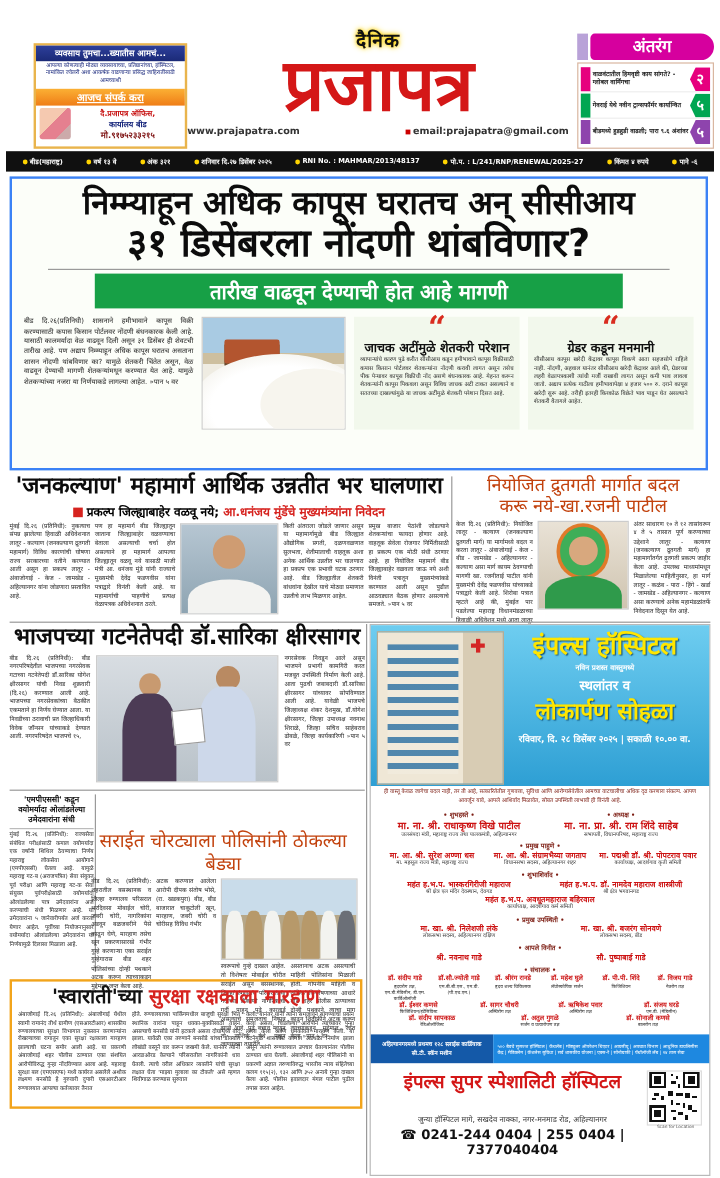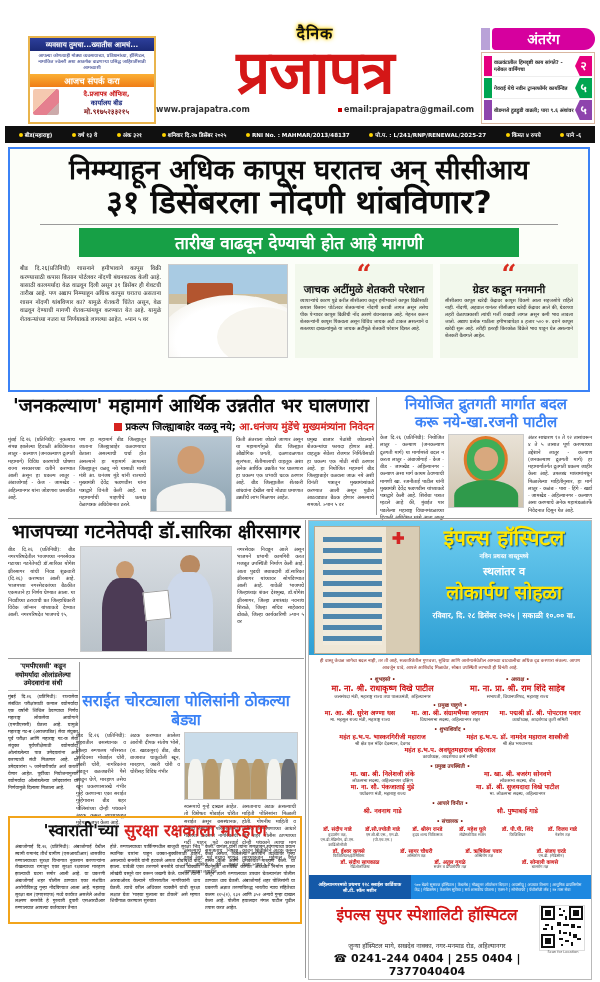--- a/index.html
+++ b/index.html
@@ -5,21 +5,21 @@
   html,body{margin:0;padding:0;background:#dcdcdc;}
   .page{position:relative;width:600px;height:982px;background:#ffffff;font-family:"DejaVu Sans",sans-serif;overflow:hidden;margin:0 auto;}
   .abs{position:absolute;}
   .hline{position:absolute;border-top:1px solid #9a9a9a;}
   .vline{position:absolute;border-left:1px solid #9a9a9a;}
 
   
   .left-ad{left:28px;top:36px;width:128px;height:88px;border:2px solid #e9b44c;background:#fff;box-sizing:border-box;}
   .left-ad .la-head{background:linear-gradient(#2d3f9b,#1b2a77);color:#fff;font-size:7px;font-weight:bold;text-align:center;padding:2px 1px;}
   .left-ad .la-body{font-size:4.6px;color:#15247a;text-align:center;padding:2px 3px;line-height:1.35;}
-  .left-ad .la-cta{background:linear-gradient(#fbb034,#ef7d17);color:#fff;font-weight:bold;font-size:8.5px;text-align:center;padding:1px 0;}
+  .left-ad .la-cta{background:linear-gradient(#fbb034,#ef7d17);color:#fff;font-weight:bold;font-size:8.5px;text-align:center;padding:1px 0;text-decoration:underline;}
   .left-ad .la-bottom{display:flex;align-items:center;gap:3px;padding:2px 3px;}
   .la-photo{width:26px;height:26px;background:linear-gradient(135deg,#f5c9b0 0 45%,#e5808f 45% 75%,#caa 75%);border-radius:2px;flex:none;}
   .la-contact{text-align:center;flex:1;}
   .la-office1{color:#c81414;font-weight:bold;font-size:6.5px;}
   .la-office2{color:#15247a;font-weight:bold;font-size:6.5px;}
   .la-phone{color:#7c0f0f;font-weight:bold;font-size:7px;}
 
   .masthead{left:150px;top:22px;width:330px;text-align:center;}
   .m-pre{display:inline-block;font-size:16px;font-weight:bold;color:#111;text-shadow:0 0 3px #ffd400,0 0 5px #ffd400;letter-spacing:1px;text-align:center;}
   .m-title{font-size:60px;line-height:.95;font-weight:bold;color:#d41717;letter-spacing:-1px;}
@@ -56,25 +56,25 @@
   .cotton-heap{position:absolute;left:-10px;bottom:-28px;width:150px;height:90px;border-radius:50%;background:radial-gradient(#ffffff 55%,#e9e6da);}
   .cotton-heap2{position:absolute;right:-20px;bottom:-10px;width:90px;height:60px;border-radius:50%;background:#f7f5ee;}
   .cotton-truck{position:absolute;left:18px;top:18px;width:46px;height:20px;background:#b3552f;border-radius:2px;box-shadow:0 3px 0 #6b4a2d;}
   .quote-box{width:146px;background:#f2f8ec;padding:3px 5px;box-sizing:border-box;}
   .qmark{color:#d92c1f;font-size:26px;line-height:14px;font-family:"DejaVu Serif",serif;font-weight:bold;text-align:center;}
   .q-title{font-size:10.5px;font-weight:bold;text-align:center;color:#111;margin:1px 0 2px 0;}
   .q-body{font-size:4.8px;line-height:1.45;text-align:justify;color:#222;}
 
   
   .headline-l{font-size:19px;font-weight:bold;text-align:center;color:#0c0c0c;line-height:1.15;}
-  .headline-m{font-size:15px;font-weight:bold;text-align:center;color:#3b82f6;line-height:1.2;}
+  .headline-m{font-size:15px;font-weight:normal;text-align:center;color:#c2410c;line-height:1.2;}
   .col{font-size:5px;line-height:1.45;text-align:justify;color:#1d1d1d;}
 
   .story-jk{left:8px;top:395px;width:366px;}
-  .jk-sub{text-align:right;font-size:10px;font-weight:bold;margin:2px 0 3px 0;}
+  .jk-sub{text-align:center;font-size:10px;font-weight:bold;margin:2px 0 3px 0;}
   .jk-sub .red{color:#d6231f;}
   .redsq{display:inline-block;width:8px;height:8px;background:#d6231f;margin-right:3px;vertical-align:-1px;}
   .jk-cols{display:flex;gap:4px;}
   .jk-cols .col{flex:1;}
   .photo-munde{width:80px;height:74px;flex:none;position:relative;border:1px solid #ccc;background:linear-gradient(#b6c6d2,#8ea4b2);overflow:hidden;}
   .p-head{position:absolute;left:50%;top:12%;transform:translateX(-50%);width:34%;height:38%;border-radius:50%;background:#cf9c72;}
   .p-body{position:absolute;left:50%;bottom:-6%;transform:translateX(-50%);width:86%;height:44%;border-radius:50% 50% 0 0;background:#f3f3f1;}
 
   .story-rj{left:380px;top:395px;width:212px;}
   .rj-cols{display:flex;gap:4px;margin-top:3px;}
@@ -421,30 +421,20 @@
 
       <div class="lbl">• प्रमुख उपस्थिती •</div>
       <div class="row-2">
         <div>
             <div class="nm-s">मा. खा. श्री. निलेशजी लंके</div>
             <div class="ds">लोकसभा सदस्य, अहिल्यानगर दक्षिण</div>
           </div>
         <div>
             <div class="nm-s">मा. खा. श्री. बजरंग सोनवणे</div>
             <div class="ds">लोकसभा सदस्य, बीड</div>
-          </div>
-      </div>
-      <div class="row-2">
-        <div>
-            <div class="nm-s">मा. ना. सौ. पंकजाताई मुंडे</div>
-            <div class="ds">पर्यावरण मंत्री, महाराष्ट्र राज्य</div>
-          </div>
-        <div>
-            <div class="nm-s">मा. डॉ. श्री. सुजयदादा विखे पाटील</div>
-            <div class="ds">मा. लोकसभा सदस्य, अहिल्यानगर</div>
           </div>
       </div>
 
       <div class="lbl">• आपले विनीत •</div>
       <div class="row-2">
         <div>
             <div class="nm-s">श्री. नवनाथ गाडे</div>
           </div>
         <div>
             <div class="nm-s">सौ. पुष्पाबाई गाडे</div>

